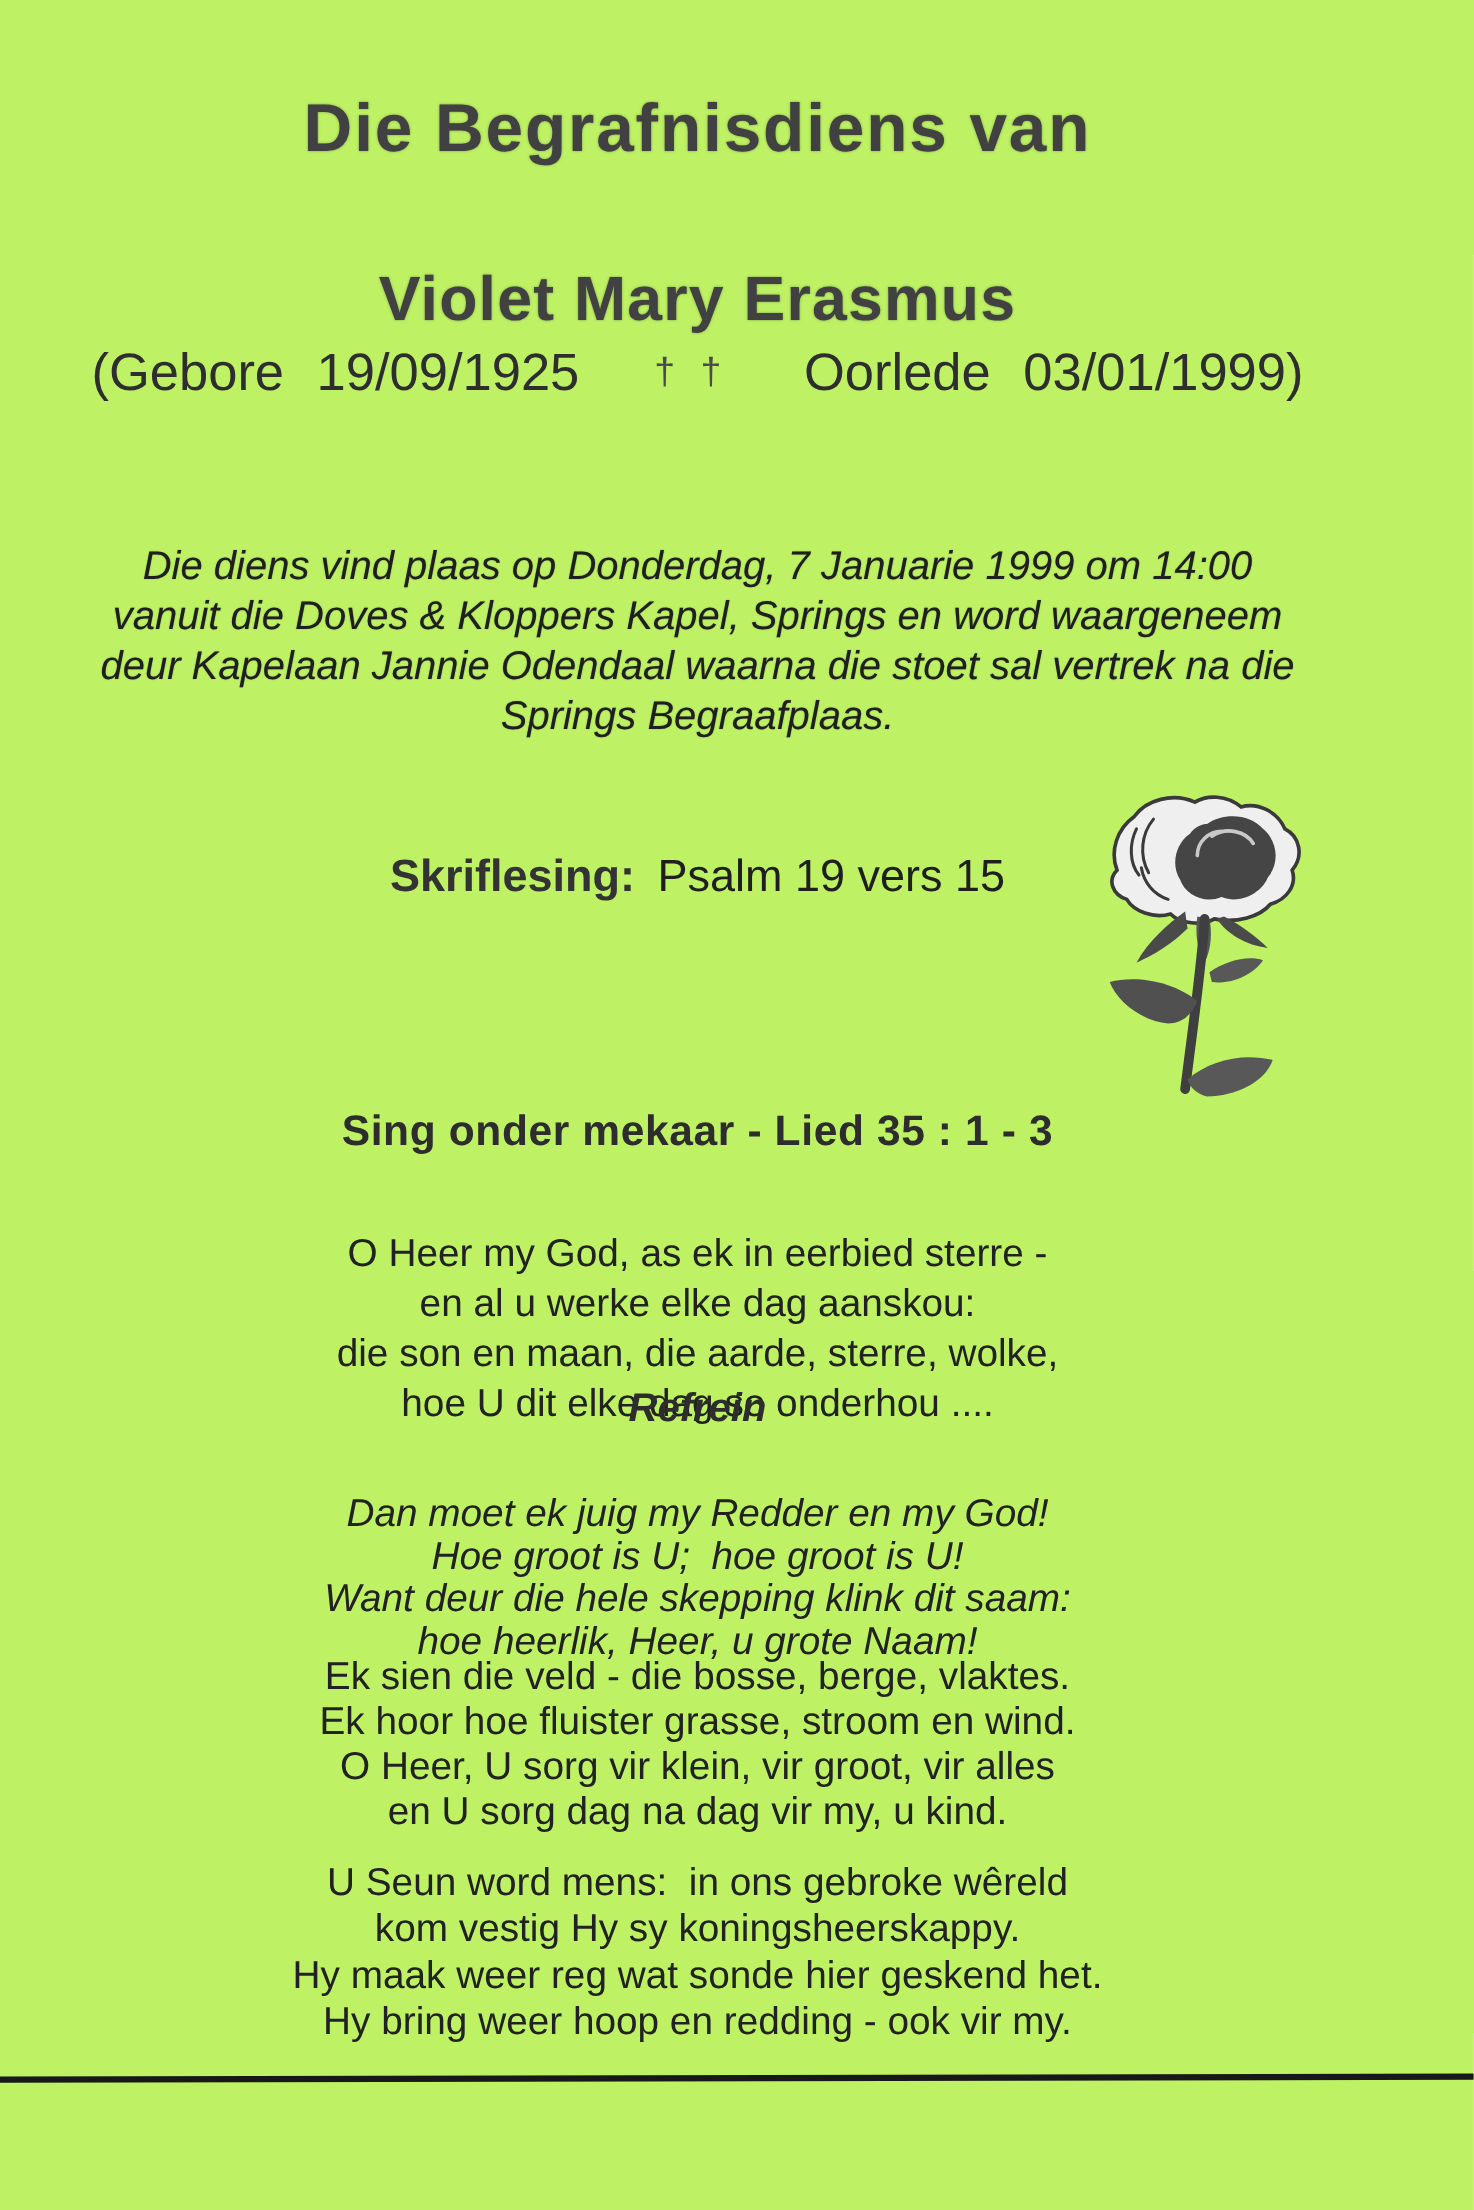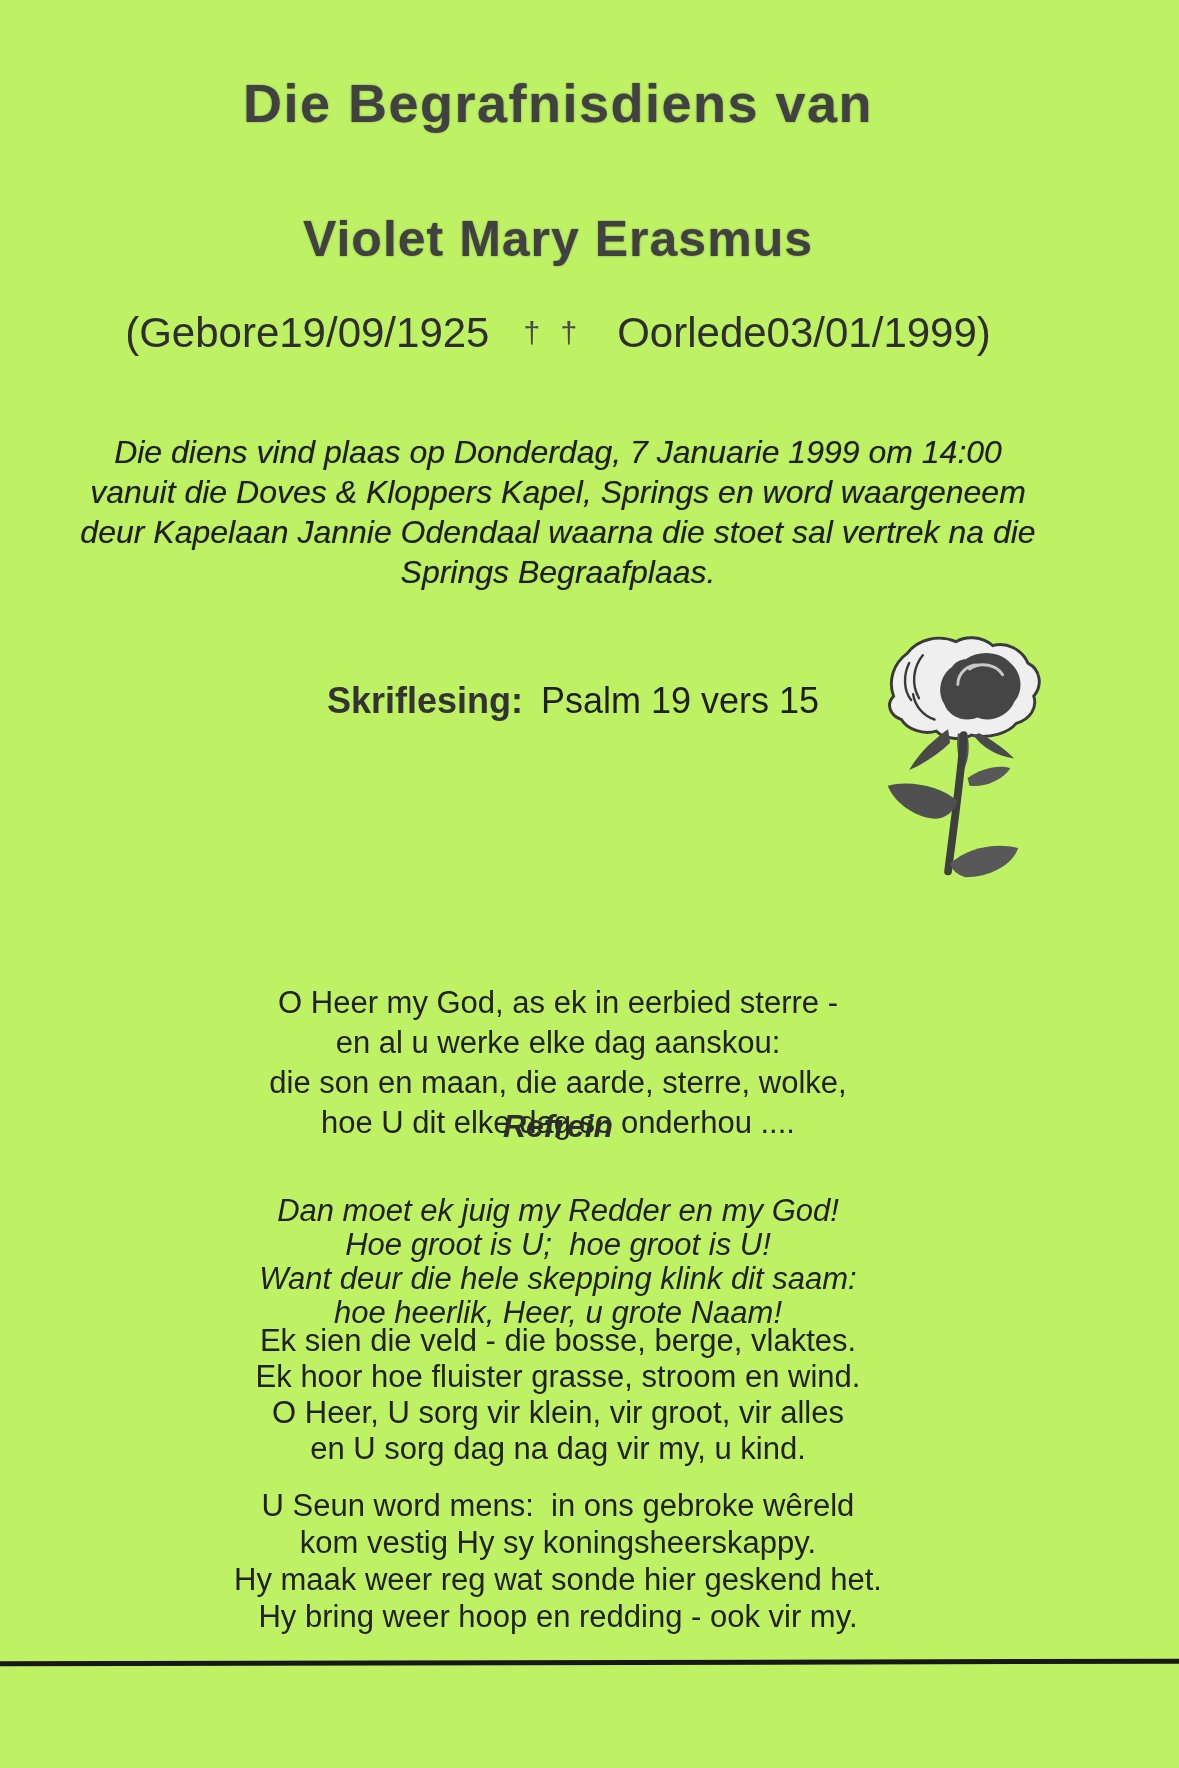--- a/index.html
+++ b/index.html
@@ -40,44 +40,43 @@
     font-weight: bold;
     letter-spacing: 1px;
     color: #414141;
     text-shadow: 0 0 2px rgba(60,60,60,0.5);
   }
   .dates-row {
     top: 274px;
     display: flex;
     justify-content: center;
     align-items: flex-end;
+    gap: 26px;
     font-size: 42px;
     color: #2e2e2e;
-    margin-top: 35px;
   }
   .dagger-sep {
     margin: 0 34px;
     font-size: 30px;
     color: #4a4a4a;
     letter-spacing: 6px;
     align-self: center;
   }
   .service-paragraph {
     top: 400px;
     font-size: 32px;
     line-height: 40px;
     white-space: pre-line;
     color: #1f1f1f;
     font-style: italic;
   }
   .scripture-line {
     top: 680px;
     font-size: 36px;
     color: #1f1f1f;
-    padding-left: 15px;
   }
   .scripture-label {
     font-weight: bold;
     color: #333333;
     margin-right: 18px;
   }
   .hymn-heading {
     top: 886px;
     font-size: 34px;
     font-weight: bold;
@@ -173,20 +172,21 @@
       <path d="M86,106 C84,142 78,182 70,246" stroke="#3f3f3f" stroke-width="8" fill="none" stroke-linecap="round"></path>
 
       <path d="M90,150 C104,140 122,136 134,140 C126,152 108,160 92,158 Z" fill="#585858"></path>
 
       <path d="M80,174 C62,158 30,152 8,158 C14,174 34,190 56,192 C68,192 76,184 80,174 Z" fill="#505050"></path>
 
       <path d="M72,238 C90,222 118,216 142,222 C136,240 112,252 88,252 C80,250 74,245 72,238 Z" fill="#585858"></path>
     </svg>
   </div>
 
+  <div class="col hymn-heading">Sing onder mekaar - Lied 35 : 1 - 3</div>
 
   <p class="col verse verse-1">O Heer my God, as ek in eerbied sterre -
 en al u werke elke dag aanskou:
 die son en maan, die aarde, sterre, wolke,
 hoe U dit elke dag so onderhou ....</p>
 
   <div class="col refrain-label">Refrein</div>
 
   <p class="col verse refrain-text">Dan moet ek juig my Redder en my God!
 Hoe groot is U; &nbsp;hoe groot is U!

